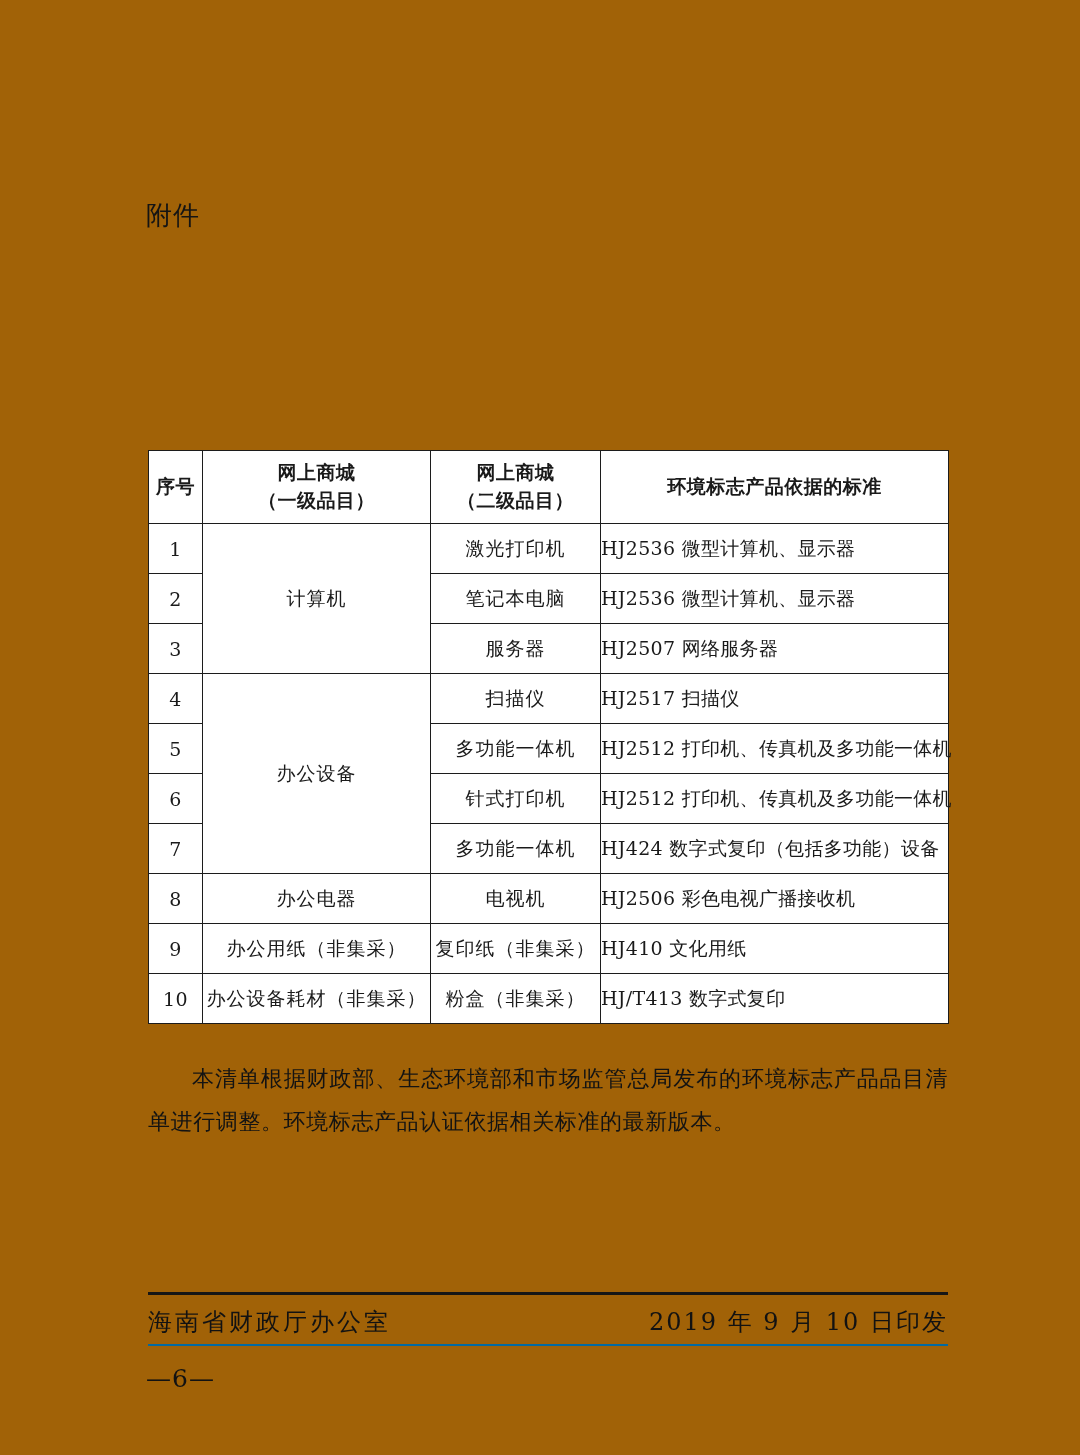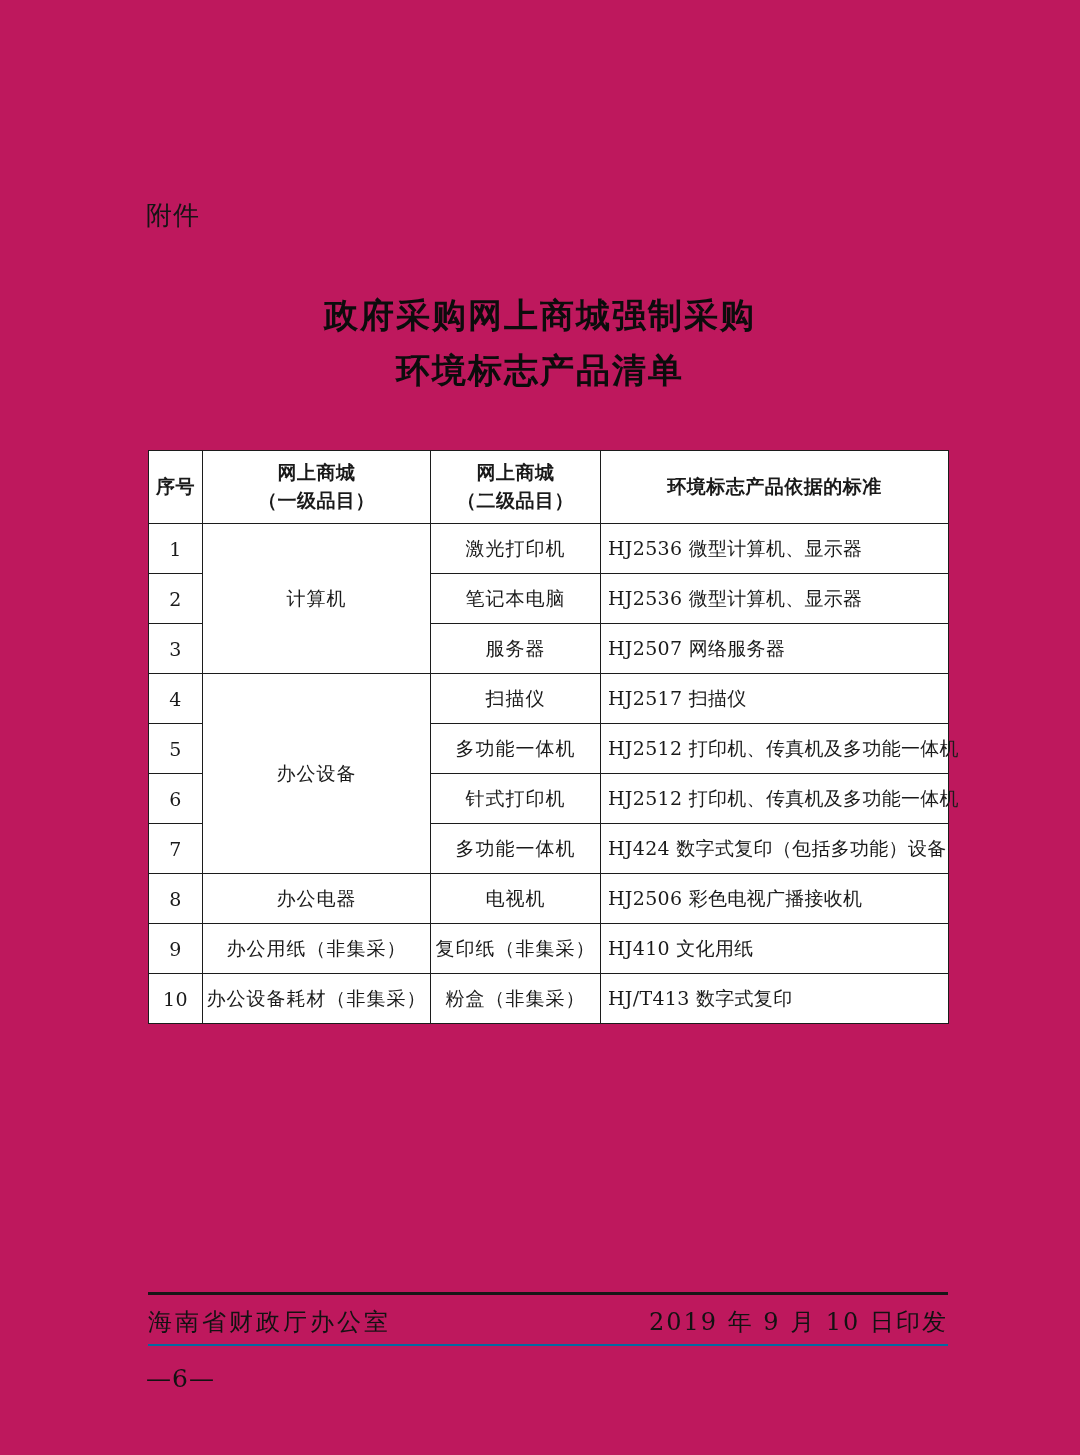--- a/index.html
+++ b/index.html
@@ -12,21 +12,21 @@
     height: 1455px;
     position: relative;
     font-family: "DejaVu Serif", "Liberation Serif", serif;
     color: #111111;
     overflow: hidden;
   }
 
   .page {
     position: absolute;
     inset: 0;
-    background: #be185d;
+    background: #a16207;
   }
 
   
   .attachment-label {
     position: absolute;
     left: 146px;
     top: 198px;
     font-size: 26px;
     letter-spacing: 1px;
     font-family: "DejaVu Serif", "Liberation Serif", serif;
@@ -91,21 +91,20 @@
     letter-spacing: 0.4px;
   }
   table.listing tbody td.idx {
     font-size: 19px;
     font-family: "DejaVu Serif", "Liberation Serif", serif;
   }
   table.listing tbody td.cat  { letter-spacing: 1px; }
   table.listing tbody td.sub2 { letter-spacing: 1px; }
   table.listing tbody td.std {
     text-align: left;
-    padding-left: 7px;
     letter-spacing: 0.3px;
     white-space: nowrap;
   }
 
   
   .note {
     position: absolute;
     left: 148px;
     top: 1058px;
     width: 800px;
@@ -152,24 +151,20 @@
     color: #121212;
   }
 </style>
 </head>
 <body>
 
 <div class="page">
 
   <div class="attachment-label">附件</div>
 
-  <div class="doc-title">
-    <span class="line1">政府采购网上商城强制采购</span>
-    <span class="line2">环境标志产品清单</span>
-  </div>
 
   <div class="table-wrap">
     <table class="listing">
       <colgroup>
         <col class="c1">
           <col class="c2">
           <col class="c3">
           <col class="c4">
       </colgroup>
       <thead>
@@ -250,20 +245,21 @@
           <td class="idx">10</td>
           <td class="cat">办公设备耗材（非集采）</td>
           <td class="sub2">粉盒（非集采）</td>
           <td class="std">HJ/T413 数字式复印</td>
         </tr>
 
       </tbody>
     </table>
   </div>
 
+  <div class="note">本清单根据财政部、生态环境部和市场监管总局发布的环境标志产品品目清单进行调整。环境标志产品认证依据相关标准的最新版本。</div>
 
   <div class="footer-rule"></div>
 
   <div class="footer-row">
     <span class="office">海南省财政厅办公室</span>
     <span class="printed">2019 年 9 月 10 日印发</span>
   </div>
 
   <div class="page-number">—6—</div>
 

